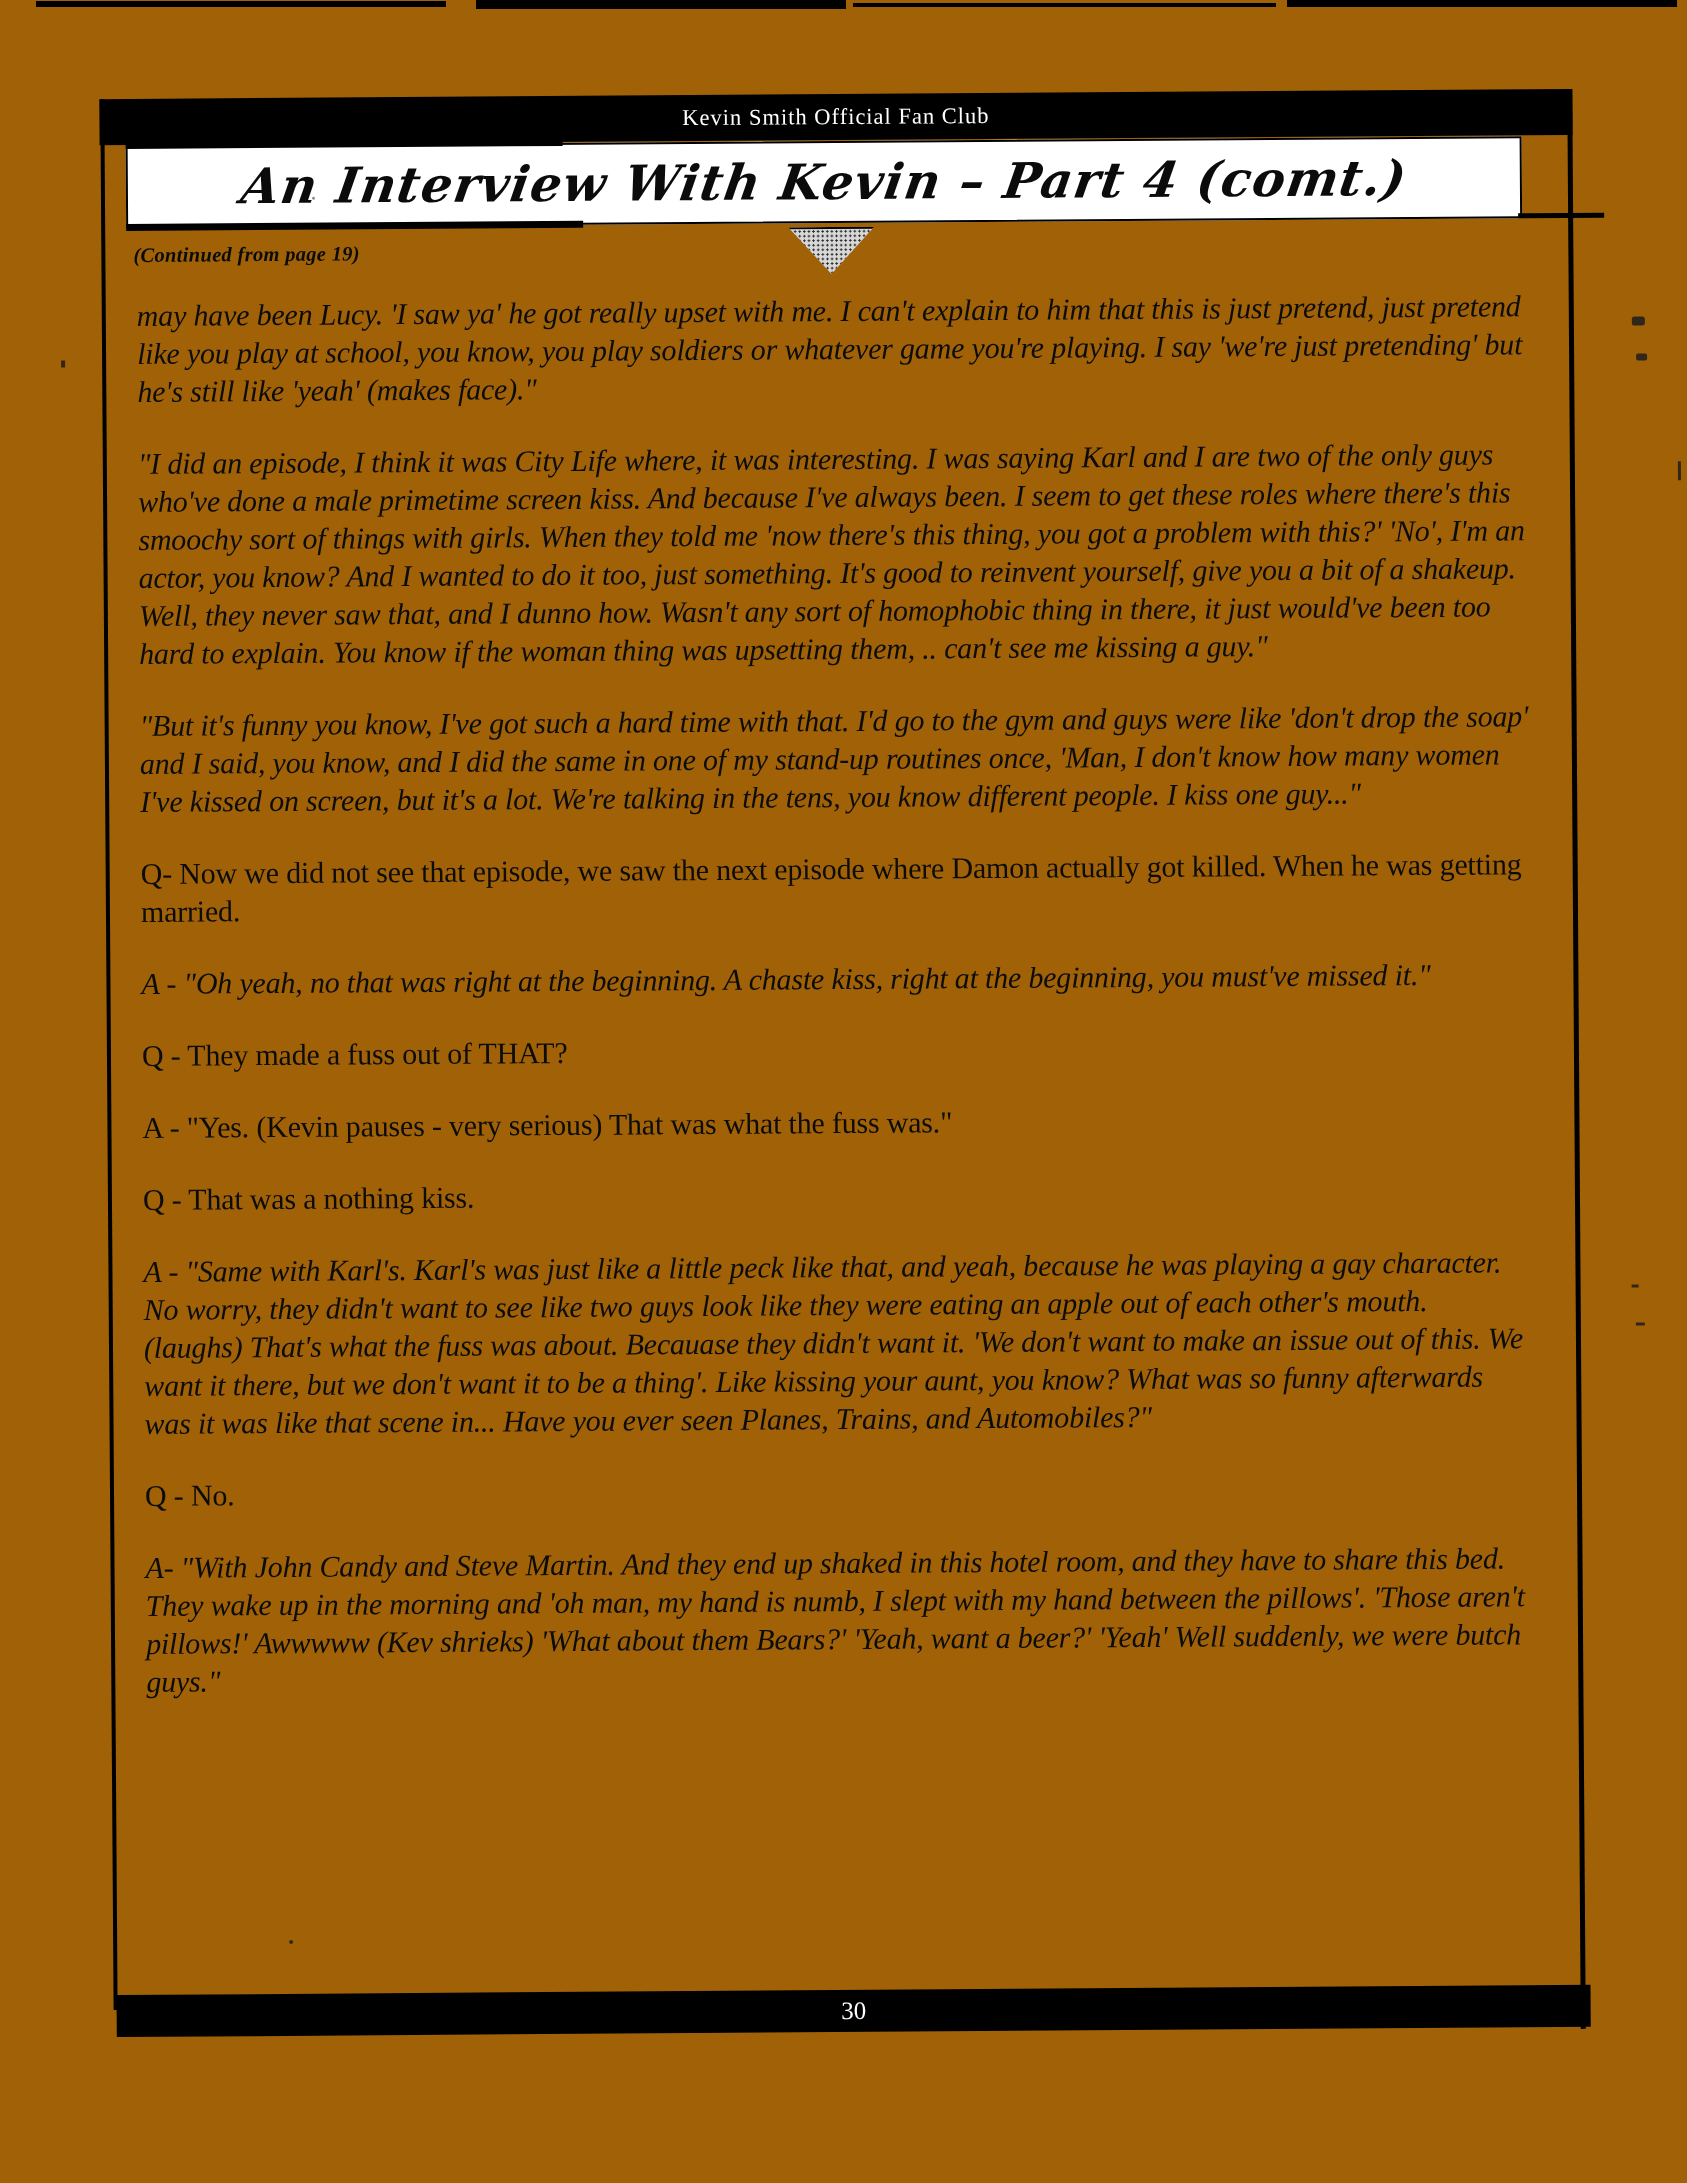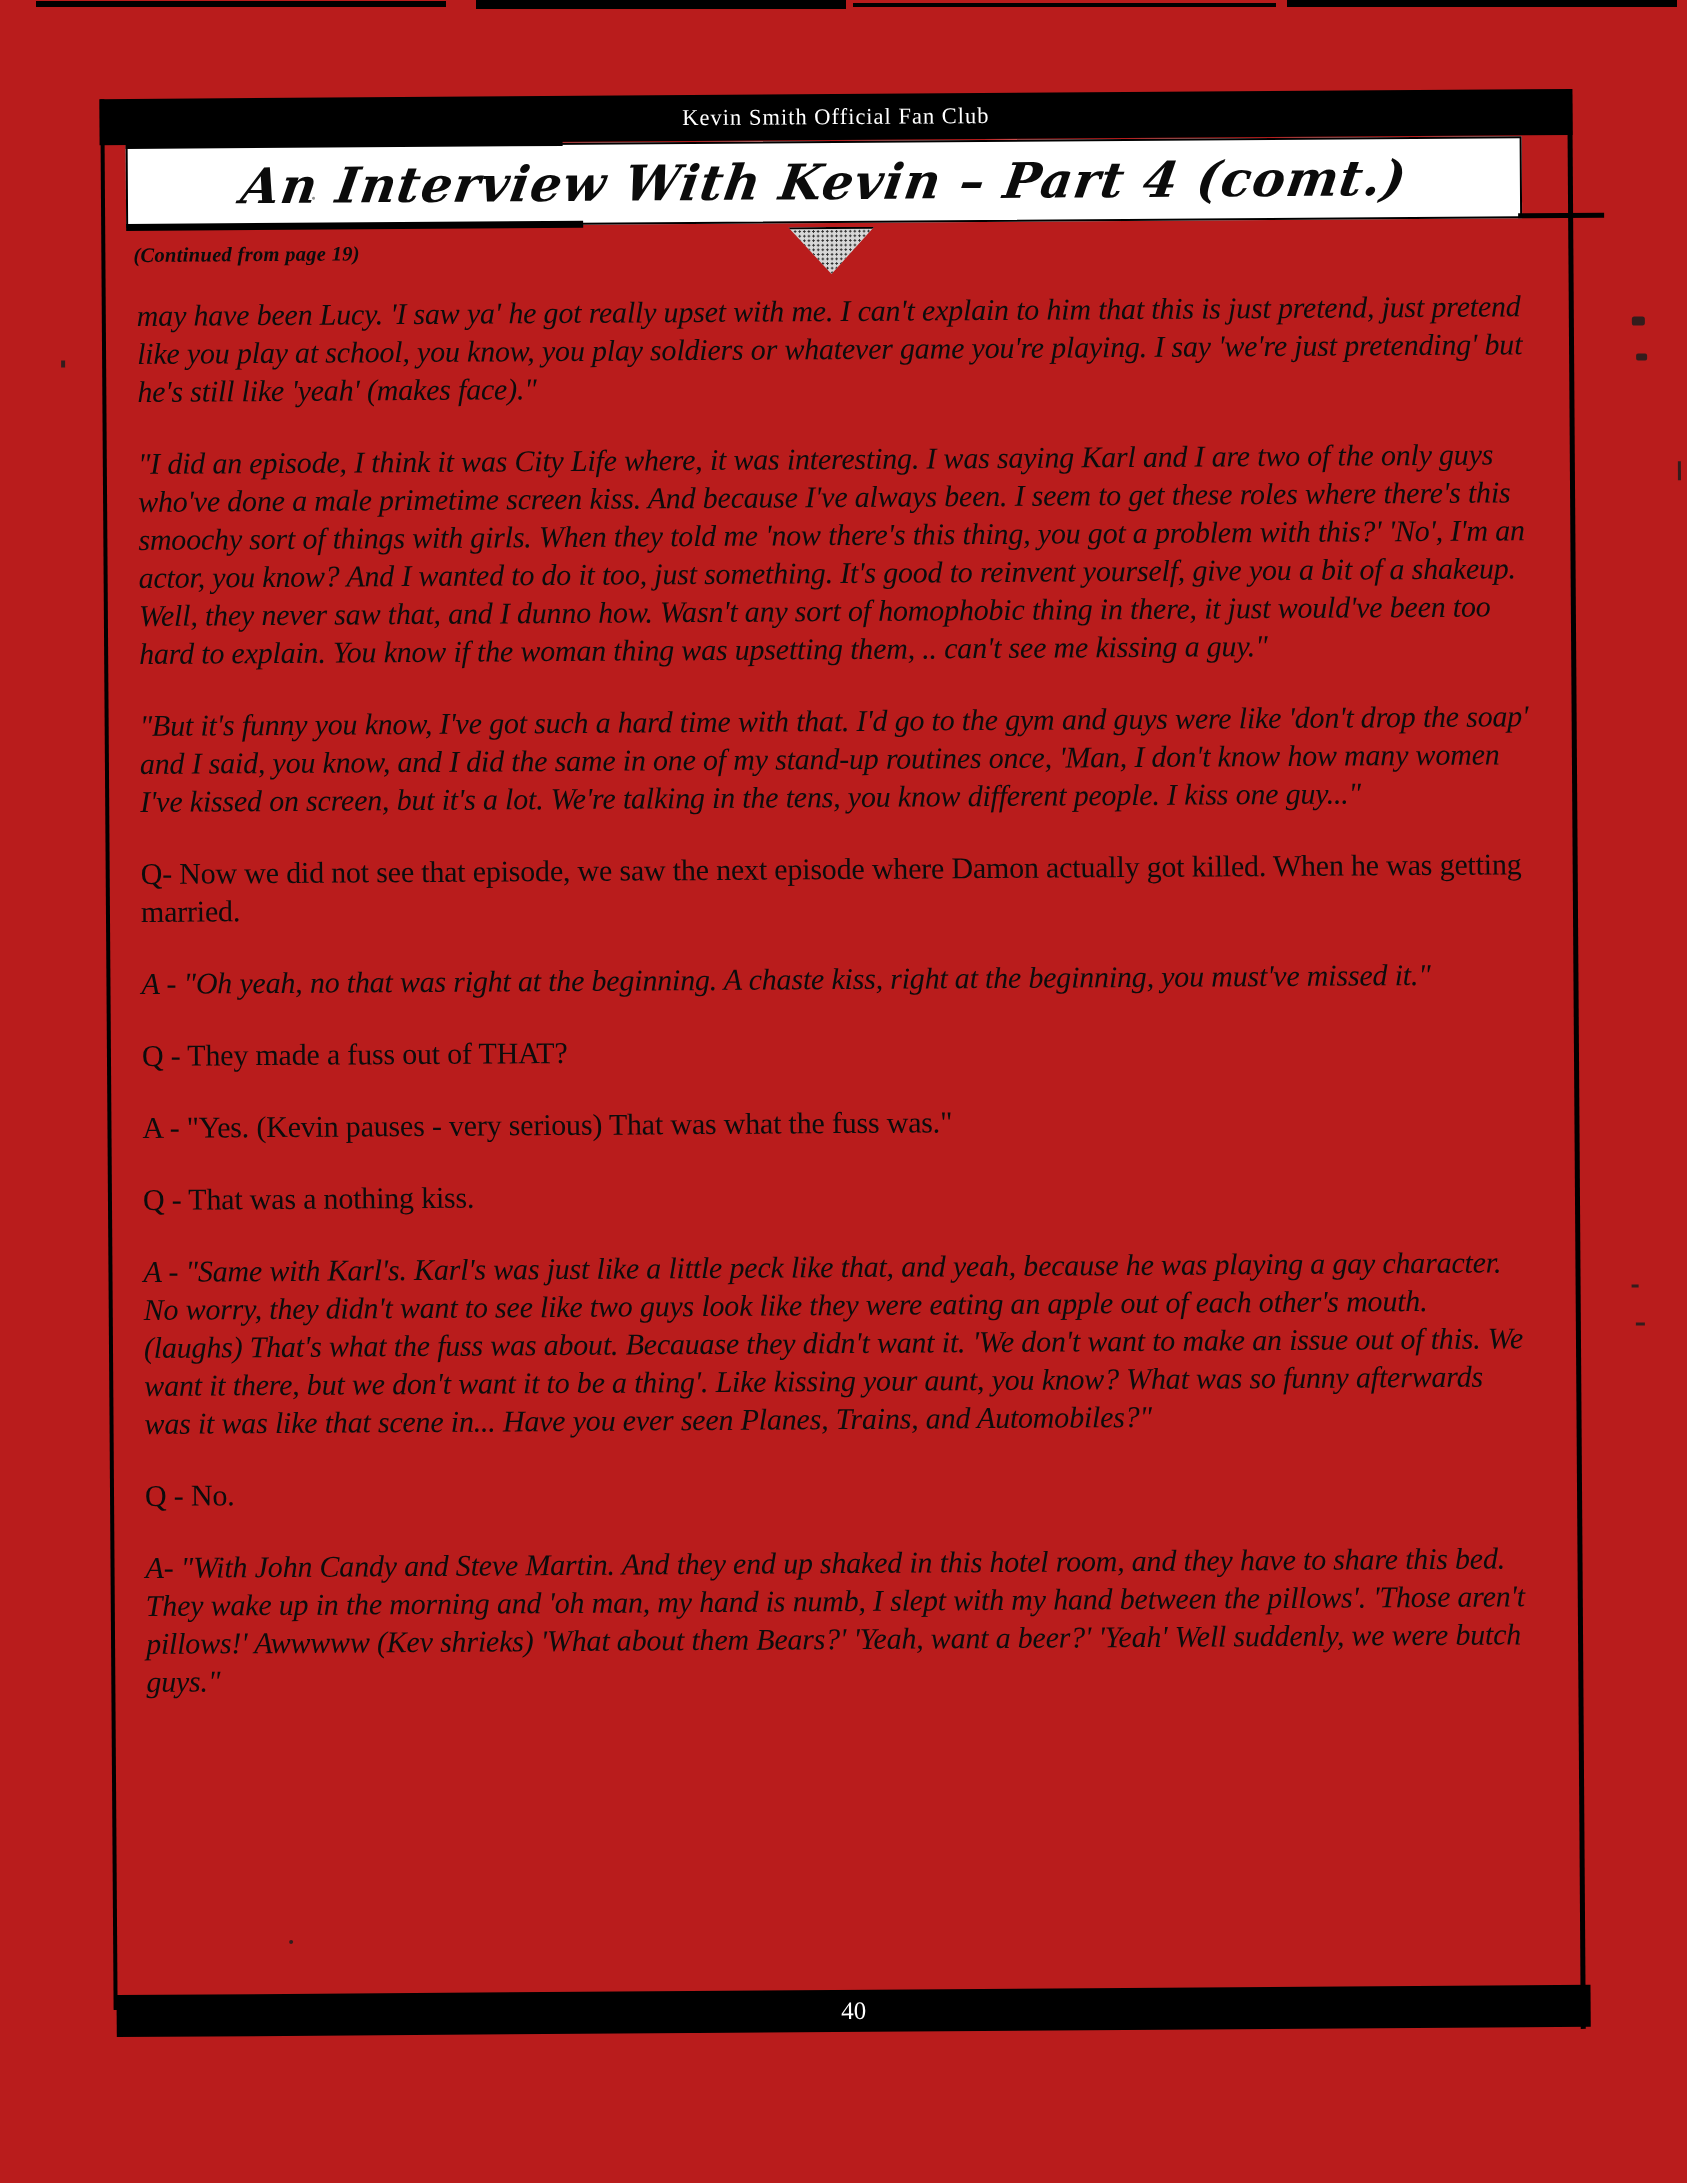--- a/index.html
+++ b/index.html
@@ -1,19 +1,19 @@
 <!DOCTYPE html>
 <html style="font-size:10.6px"><head>
 <meta charset="utf-8">
 <style>
   html,body{margin:0;padding:0;background:#e8e8e8;}
   .page{
     position:relative;
     width:1687px;height:2183px;
-    background:#b91c1c;
+    background:#a16207;
     overflow:hidden;
     font-family:"Liberation Serif", serif;
     color:#0b0b0b;
   }
   
   .topline{position:absolute;background:#000;}
   
   .skew{
     position:absolute;left:0;top:0;width:1687px;height:2183px;
     transform:rotate(-0.4deg);
@@ -115,21 +115,21 @@
         <p class="italic">A - "Oh yeah, no that was right at the beginning. A chaste kiss, right at the beginning, you must've missed it."</p>
         <p class="upright">Q - They made a fuss out of THAT?</p>
         <p class="upright">A - "Yes. (Kevin pauses - very serious) That was what the fuss was."</p>
         <p class="upright">Q - That was a nothing kiss.</p>
         <p class="italic">A - "Same with Karl's. Karl's was just like a little peck like that, and yeah, because he was playing a gay character. No worry, they didn't want to see like two guys look like they were eating an apple out of each other's mouth. (laughs) That's what the fuss was about. Becauase they didn't want it. 'We don't want to make an issue out of this. We want it there, but we don't want it to be a thing'. Like kissing your aunt, you know? What was so funny afterwards was it was like that scene in... Have you ever seen Planes, Trains, and Automobiles?"</p>
         <p class="upright">Q - No.</p>
         <p class="italic">A- "With John Candy and Steve Martin. And they end up shaked in this hotel room, and they have to share this bed. They wake up in the morning and 'oh man, my hand is numb, I slept with my hand between the pillows'. 'Those aren't pillows!' Awwwww (Kev shrieks) 'What about them Bears?' 'Yeah, want a beer?' 'Yeah' Well suddenly, we were butch guys."</p>
       </div>
 
     <div class="footer-bar">
-      <span>40</span>
+      <span>30</span>
     </div>
 
     <div class="mark" style="left:1637px;top:322px;width:13.2px;height:8.6px;border-radius:2.6px;"></div>
     <div class="mark" style="left:1641px;top:359px;width:10.6px;height:7.3px;border-radius:2px;"></div>
     <div class="mark" style="left:1682px;top:467px;width:3.3px;height:18.5px;"></div>
     <div class="mark" style="left:1630px;top:1290px;width:7.3px;height:3.3px;"></div>
     <div class="mark" style="left:1634px;top:1328px;width:8.6px;height:3.3px;"></div>
     <div class="mark" style="left:66px;top:355px;width:4px;height:6.6px;"></div>
     <div class="mark" style="left:283px;top:1936px;width:4px;height:4px;border-radius:50%;"></div>
     <div class="mark" style="left:318px;top:193px;width:3.3px;height:3.3px;border-radius:50%;opacity:.5;"></div>

